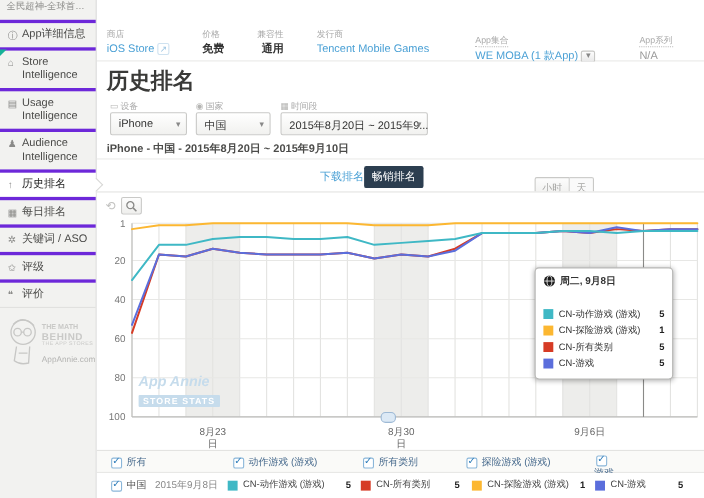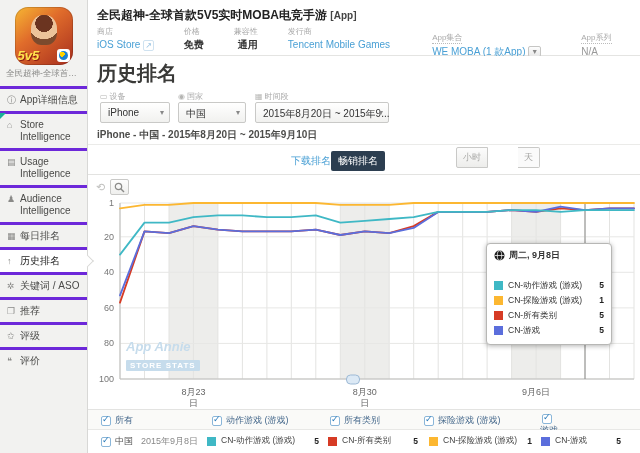--- a/index.html
+++ b/index.html
@@ -72,21 +72,21 @@
               border:1px solid #c9c9c7; border-radius:2px; font-size:10px; color:#333;
               padding:4px 16px 0 7px; cursor:pointer; white-space:nowrap; }
   .dropdown::after { content:'▾'; position:absolute; right:5px; top:5px; font-size:8px; color:#888; }
   .subtitle { position:absolute; left:9px; top:72px; font-size:10px; font-weight:bold; color:#4c4c4a; }
   .divider { position:absolute; left:0; top:88px; width:552px; border-top:1px solid #ebebe9; }
 
   .tabbar { position:absolute; left:0; top:89px; width:460px; height:29px; }
   .tab { position:absolute; top:6px; font-size:10px; padding:3px 7px; cursor:pointer; }
   .tab.downloads { left:196px; color:#4aa0d5; }
   .tab.grossing { left:243px; background:#2c3e50; color:#fff; border-radius:2px; }
-  .gran { position:absolute; right:8px; top:2px; display:flex;gap:30px; }
+  .gran { position:absolute; right:8px; top:16px; display:flex; }
   .gran-btn { font-size:9px; color:#a5a5a3; background:linear-gradient(#fcfcfc,#ededeb);
               border:1px solid #c9c9c7; padding:3px 6px; cursor:pointer; }
   .gran-btn.hour { border-radius:2px 0 0 2px; }
   .gran-btn.day { border-radius:0 2px 2px 0; border-left:none; background:#fafafa; }
 
   #chart-wrap { position:absolute; left:0; top:118px; width:552px; height:235px;
                 border-top:1px solid #e3e3e1; background:#fff; }
   .chart-toolbar { position:absolute; left:8px; top:4px; display:flex; align-items:center; z-index:2; }
   .tb-undo { font-size:11px; color:#c2c2c0; margin-right:5px; cursor:pointer; }
   .tb-zoom { width:19px; height:16px; background:linear-gradient(#fdfdfd,#efefed);
@@ -125,66 +125,74 @@
   .lg-swatch { width:9px; height:9px; margin-right:5px; flex:0 0 9px; }
   .lg-name { flex:1; white-space:nowrap; }
   .lg-val { font-weight:bold; color:#222; margin-left:6px; }
 </style>
 </head>
 <body>
 
 <div id="app">
 
   <aside id="sidebar">
-    <div class="app-icon">
-      <span class="i5v5">5v5</span>
-      <span class="tlogo"></span>
-    </div>
     <div class="side-appname">全民超神-全球首款5V5...</div>
 
     <nav>
       <div class="side-item">
         <span class="si-icon">ⓘ</span><span class="si-label">App详细信息</span>
       </div>
       <div class="side-item store-root">
         <span class="si-icon">⌂</span><span class="si-label">Store Intelligence</span>
       </div>
       <div class="side-item">
         <span class="si-icon">▤</span><span class="si-label">Usage Intelligence</span>
       </div>
       <div class="side-item">
         <span class="si-icon">♟</span><span class="si-label">Audience Intelligence</span>
       </div>
-      <div class="side-item">
-        <span class="si-icon">▦</span><span class="si-label">每日排名</span>
-      </div>
       <div class="side-item active">
         <span class="si-icon">↑</span><span class="si-label">历史排名</span>
       </div>
       <div class="side-item">
+        <span class="si-icon">▦</span><span class="si-label">每日排名</span>
+      </div>
+      <div class="side-item">
         <span class="si-icon">✲</span><span class="si-label">关键词 / ASO</span>
       </div>
       <div class="side-item">
-        <span class="si-icon">❐</span><span class="si-label">推荐</span>
-      </div>
-      <div class="side-item">
         <span class="si-icon">✩</span><span class="si-label">评级</span>
       </div>
       <div class="side-item">
         <span class="si-icon">❝</span><span class="si-label">评价</span>
       </div>
     </nav>
 
+    <div class="side-footer">
+      <svg class="mascot" width="34" height="52" viewBox="0 0 34 52">
+        <g fill="none" stroke="#c7c7c5" stroke-width="1.2">
+          <circle cx="17" cy="14" r="11"></circle>
+          <circle cx="12" cy="14" r="3.4"></circle>
+          <circle cx="21" cy="14" r="3.4"></circle>
+          <line x1="15.4" y1="14" x2="17.6" y2="14"></line>
+          <path d="M8 7 Q17 -2 27 8"></path>
+          <path d="M11 27 L9 40 Q14 44 22 42 L23 27"></path>
+          <path d="M13 33 L21 33"></path>
+        </g>
+      </svg>
+      <div class="sf-text">
+        <div class="sf-t1">THE MATH</div>
+        <div class="sf-t2">BEHIND</div>
+        <div class="sf-t3">THE APP STORES</div>
+        <div class="sf-site">AppAnnie.com</div>
+      </div>
+    </div>
   </aside>
 
   <header id="header">
-    <div class="app-title">
-      <span>全民超神-全球首款5V5实时MOBA电竞手游</span>
-      <span class="app-tag">[App]</span>
-    </div>
     <div class="meta">
       <div class="mcol">
         <div class="mlabel">商店</div>
         <div class="mvalue link">
           <span>iOS Store</span>
           <span class="ext-ico">↗</span>
         </div>
       </div>
       <div class="mcol">
         <div class="mlabel">价格</div>

